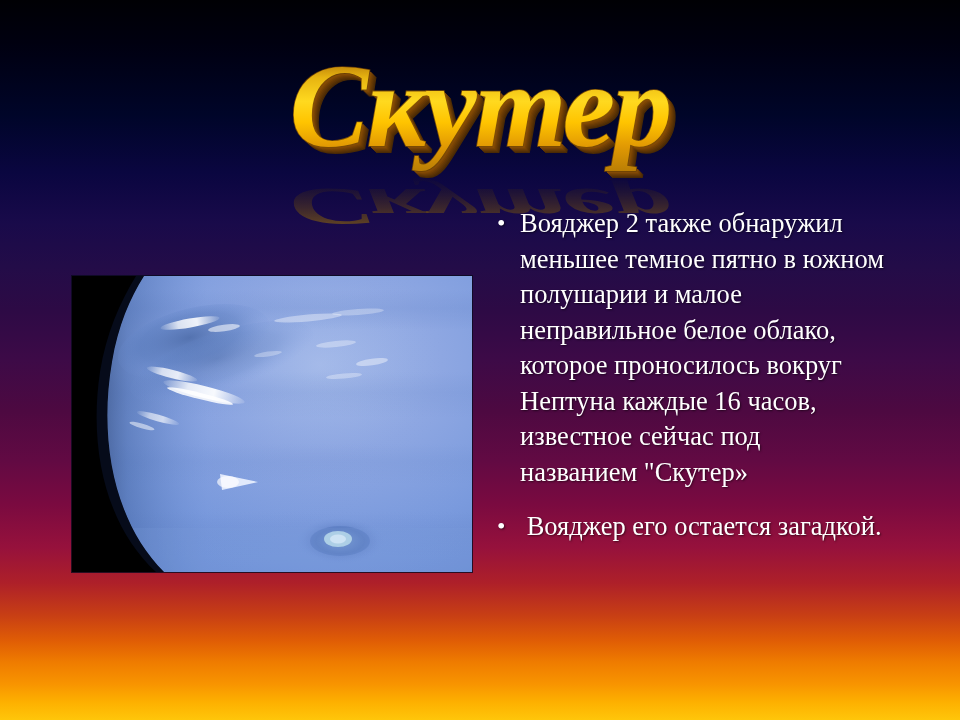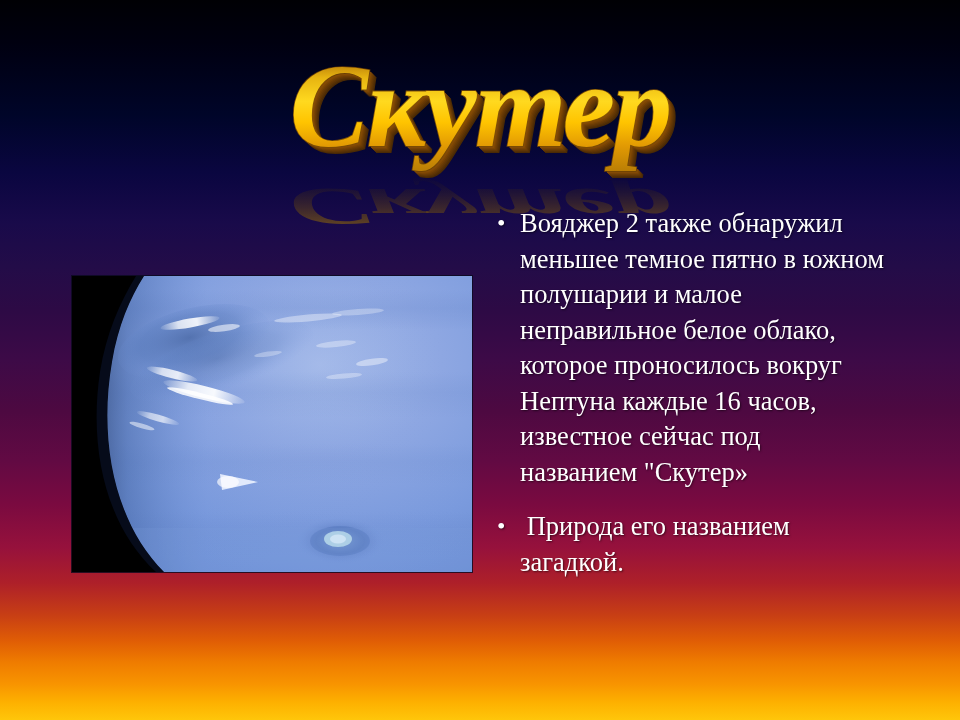--- a/index.html
+++ b/index.html
@@ -257,18 +257,18 @@
 
   <div class="body-text">
 
     <div class="bullet-row">
       <span class="bullet-dot">•</span>
       <span class="bullet-body">Вояджер 2 также обнаружил меньшее темное пятно в южном полушарии и малое неправильное белое облако, которое проносилось вокруг Нептуна каждые 16 часов, известное сейчас под названием "Скутер»</span>
     </div>
 
     <div class="bullet-row">
       <span class="bullet-dot">•</span>
-      <span class="bullet-body"> Природа его названием загадкой.</span>
+      <span class="bullet-body"> Вояджер его остается загадкой.</span>
     </div>
 
   </div>
 
 </div>
 
 </body></html>

